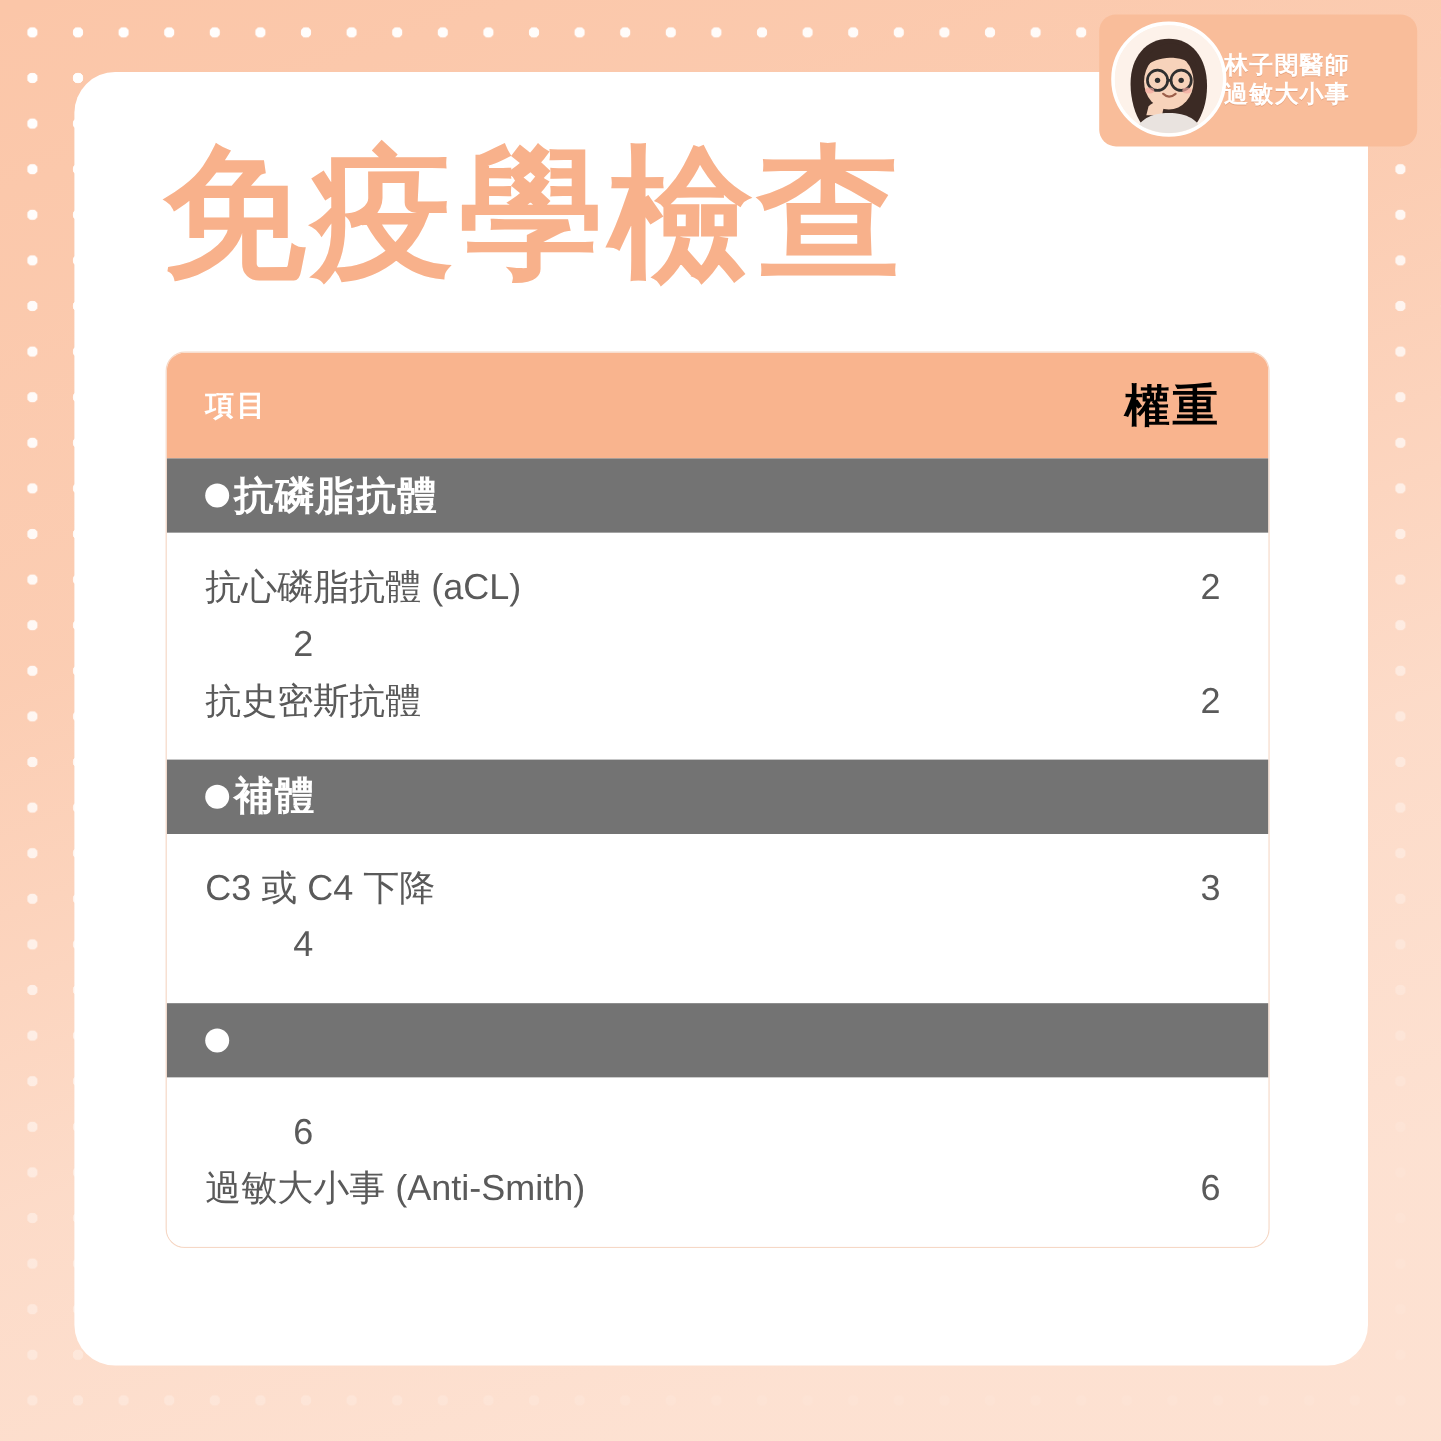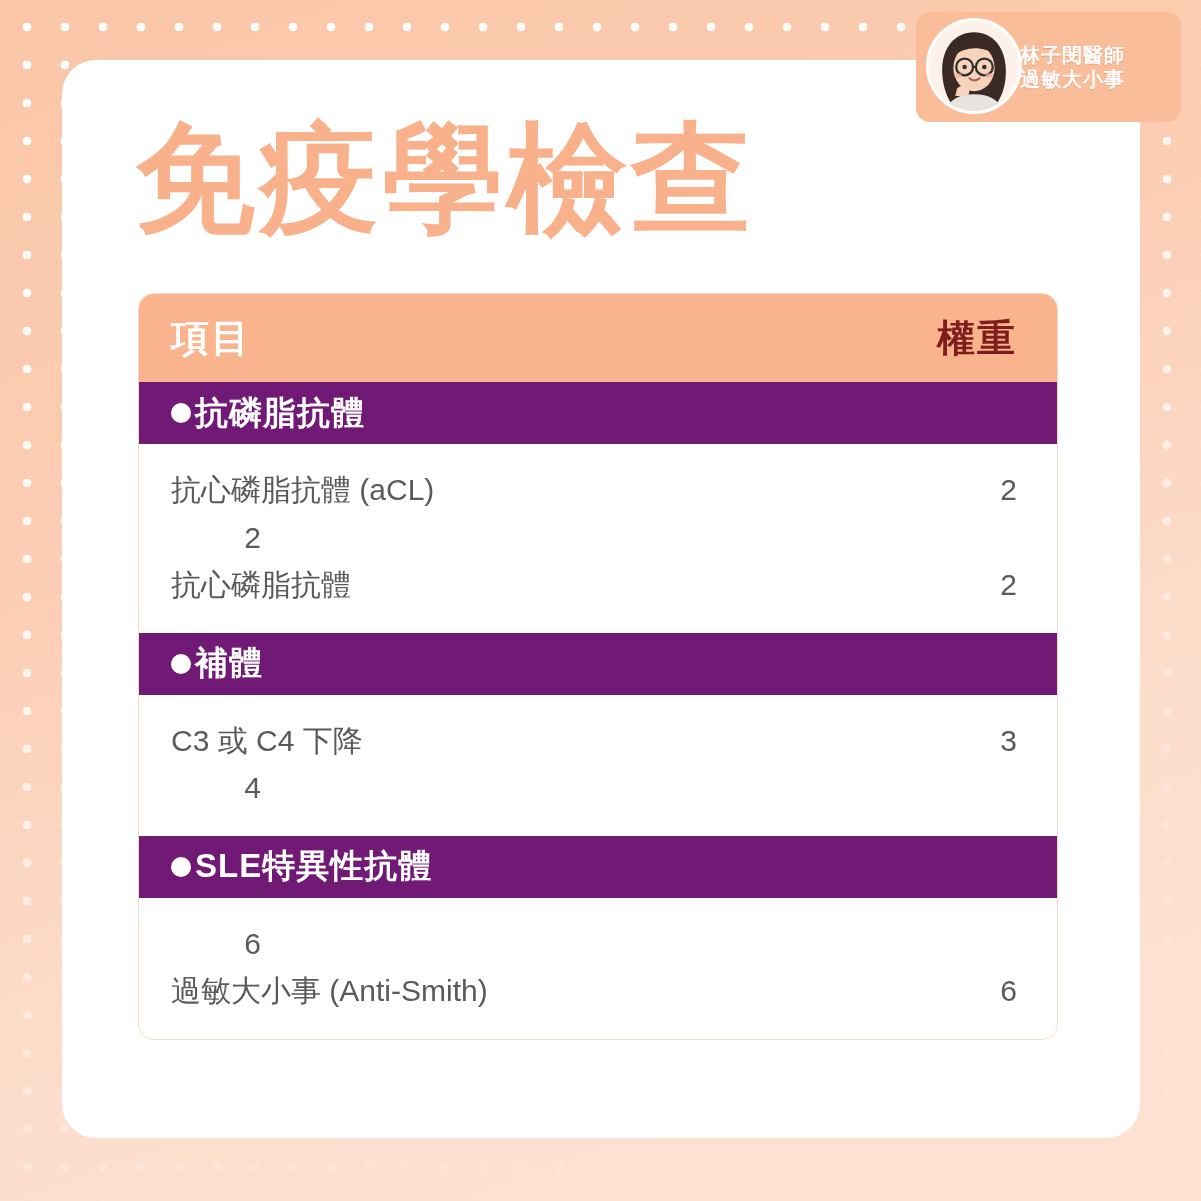--- a/index.html
+++ b/index.html
@@ -111,35 +111,35 @@
     background: #f9b48e;
     height: 88px;
     display: flex;
     align-items: center;
     padding: 0 32px;
     box-sizing: border-box;
   }
   .thead .col-item {
     flex: 1;
     color: #ffffff;
-    font-size: 38px;
+    font-size: 24px;
     font-weight: bold;
     letter-spacing: 2px;
   }
   .thead .col-weight {
-    color: #7f1d1d;
+    color: #000000;
     font-size: 38px;
     font-weight: bold;
     letter-spacing: 2px;
     text-align: left;
     padding-right: 8px;
   }
 
   .group-header {
-    background: #701a75;
+    background: #737373;
     height: 62px;
     display: flex;
     align-items: center;
     padding: 0 32px;
     box-sizing: border-box;
   }
   .group-header .dot {
     width: 20px;
     height: 20px;
     border-radius: 50%;
@@ -233,42 +233,41 @@
   </div>
   <div class="rows">
     <div class="row">
       <span class="label">抗心磷脂抗體 (aCL)</span>
       <span class="weight">2</span>
     </div>
     <div class="row">
       <span class="weight">2</span>
     </div>
     <div class="row">
-      <span class="label">抗心磷脂抗體</span>
+      <span class="label">抗史密斯抗體</span>
       <span class="weight">2</span>
     </div>
   </div>
 
   <div class="group-header">
     <span class="dot"></span>
     <span class="gtitle">補體</span>
   </div>
   <div class="rows">
     <div class="row">
       <span class="label">C3 或 C4 下降</span>
       <span class="weight">3</span>
     </div>
     <div class="row">
       <span class="weight">4</span>
     </div>
   </div>
 
   <div class="group-header">
     <span class="dot"></span>
-    <span class="gtitle">SLE特異性抗體</span>
   </div>
   <div class="rows">
     <div class="row">
       <span class="weight">6</span>
     </div>
     <div class="row">
       <span class="label">過敏大小事 (Anti-Smith)</span>
       <span class="weight">6</span>
     </div>
   </div>

